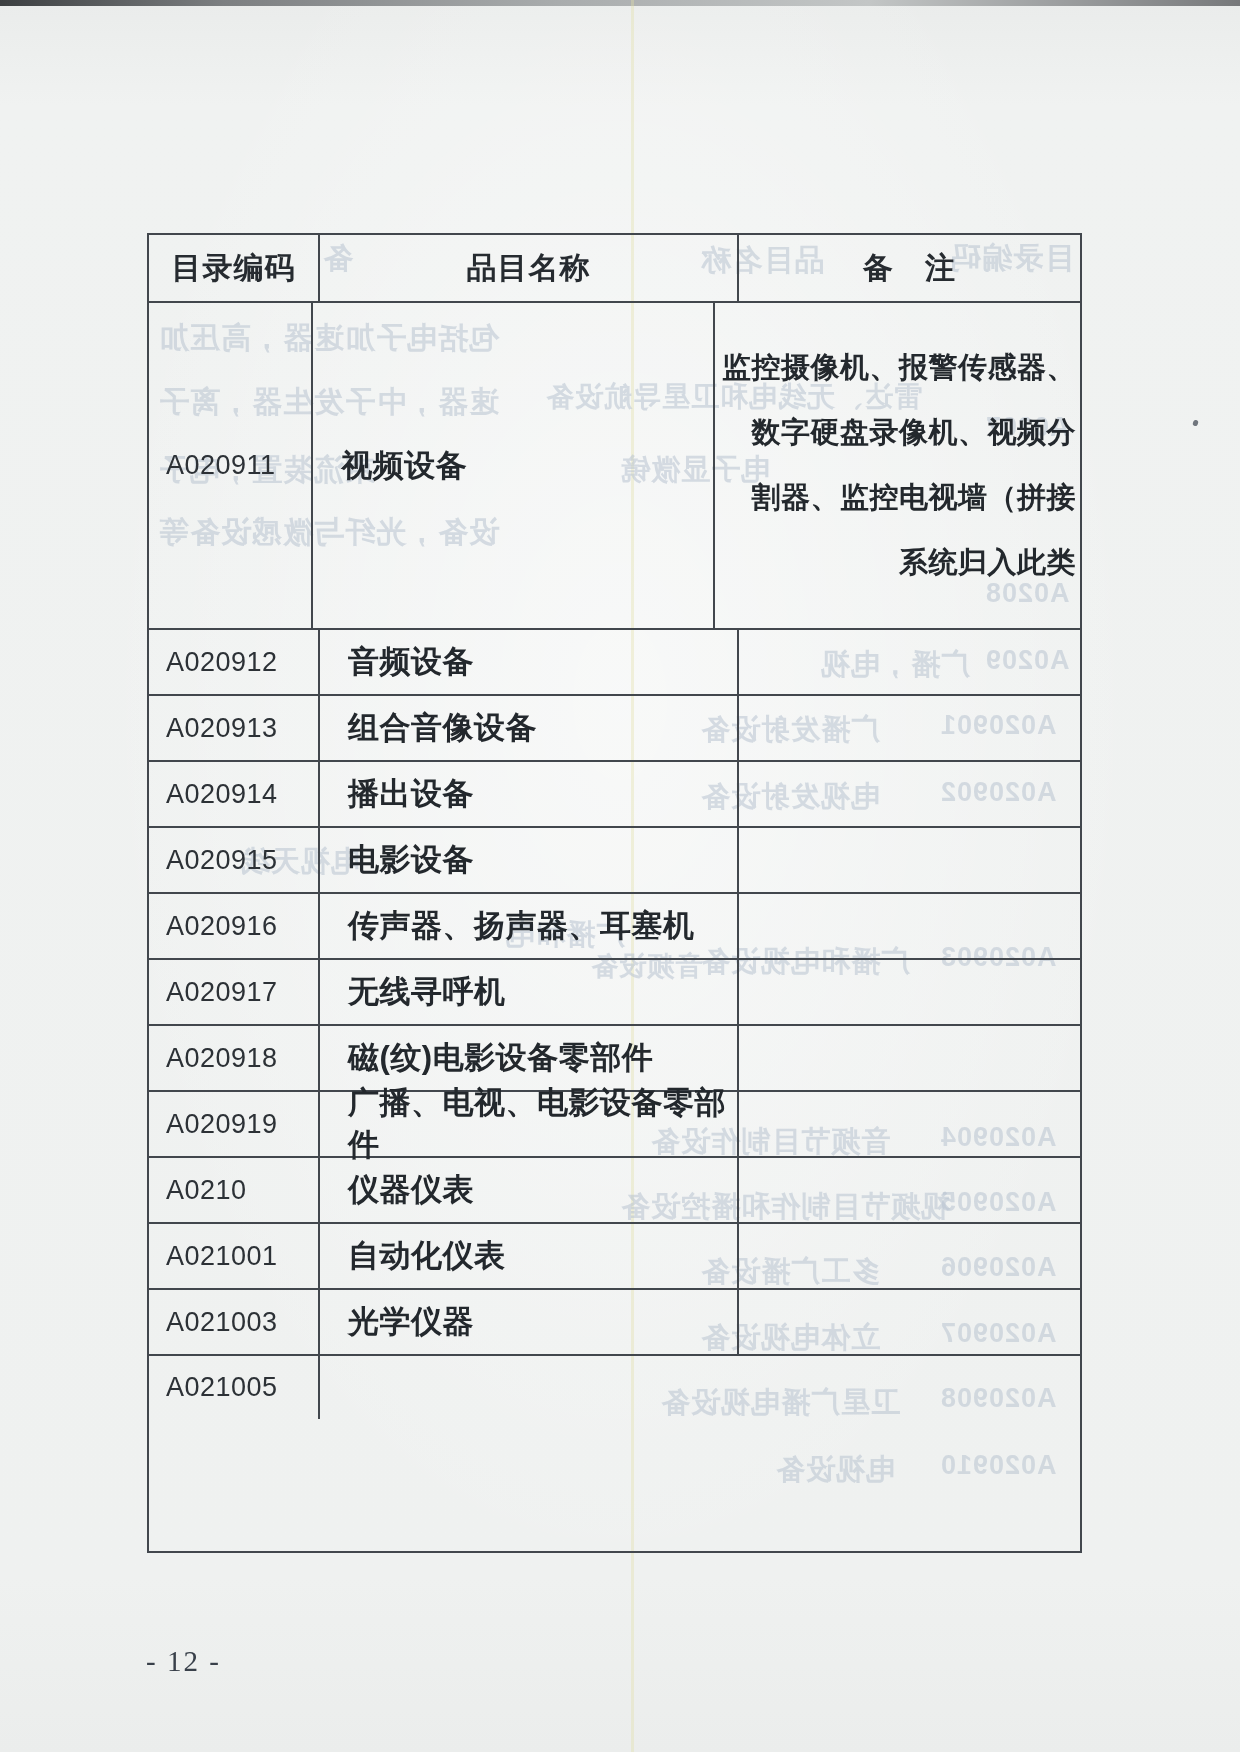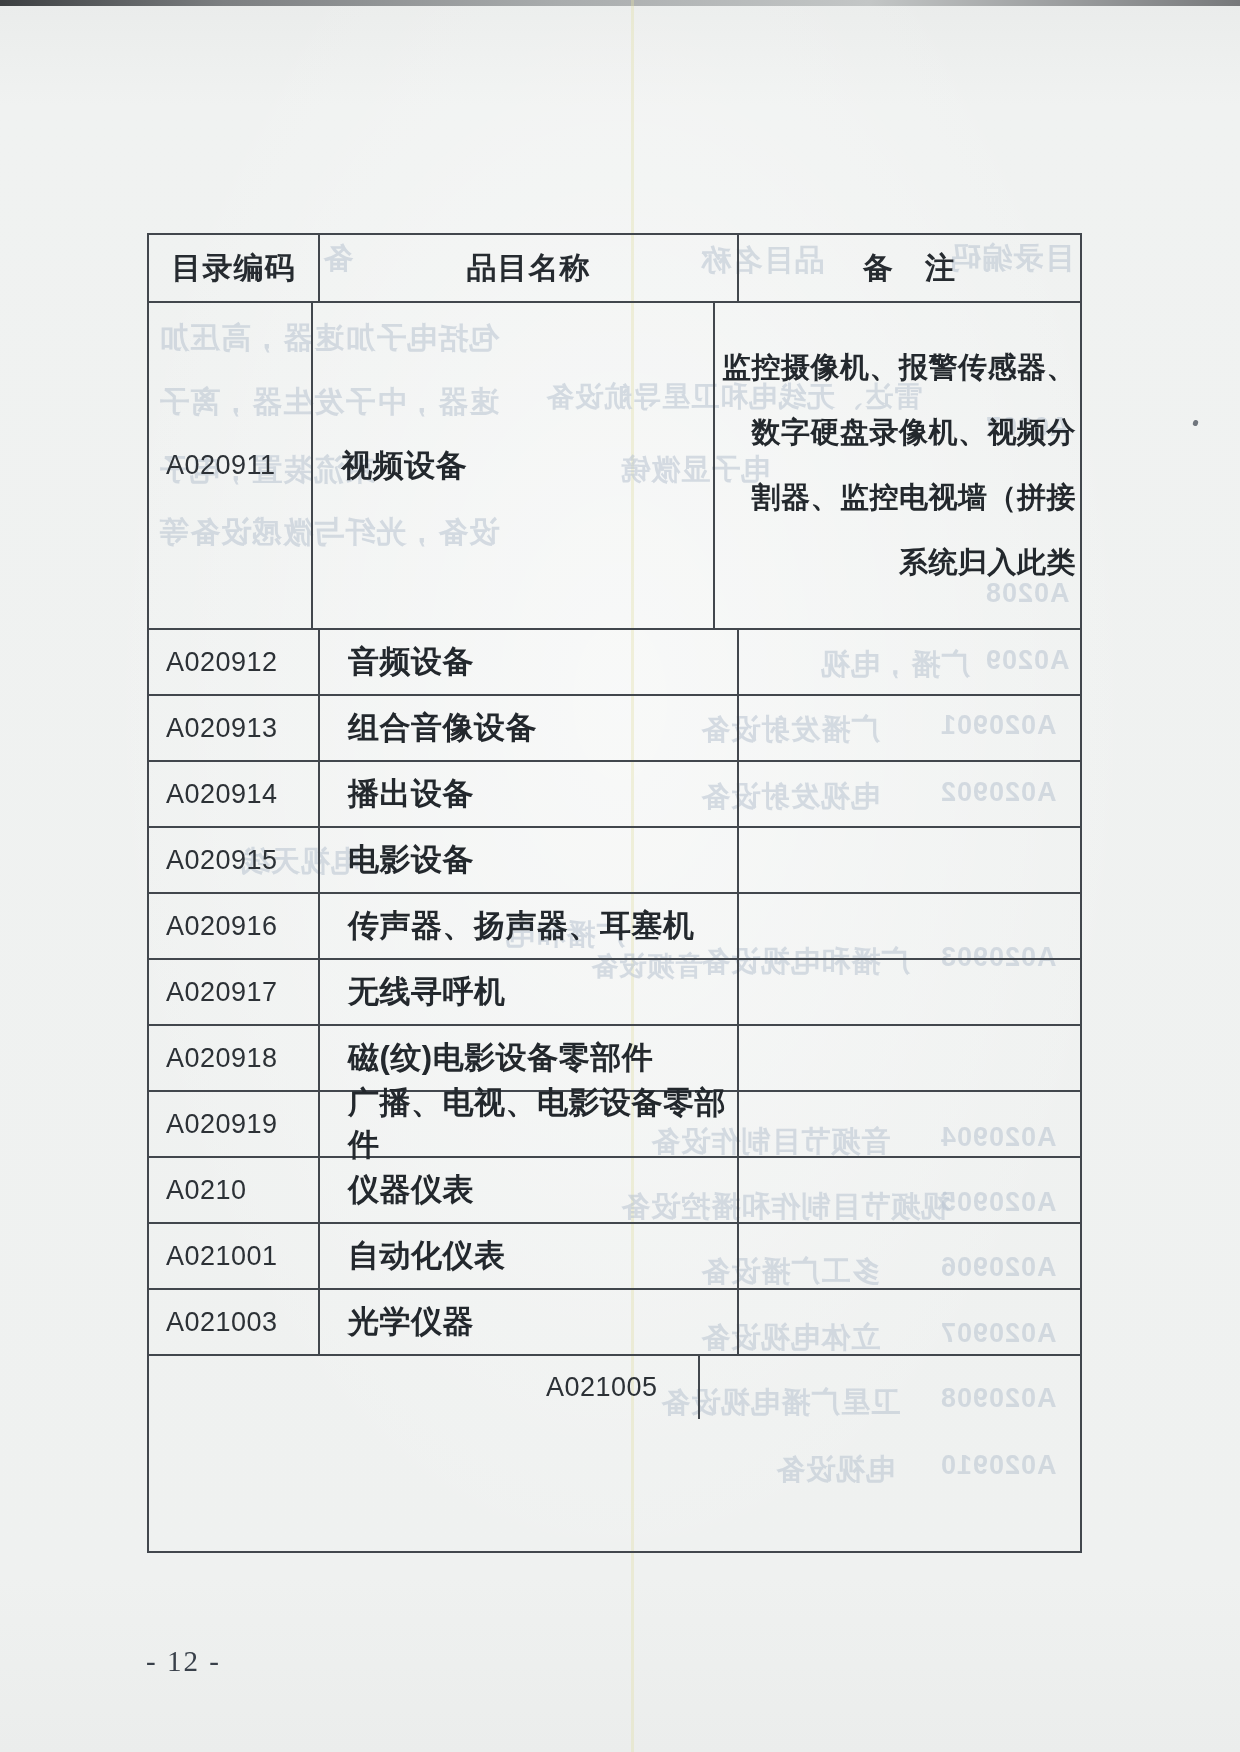--- a/index.html
+++ b/index.html
@@ -22,21 +22,21 @@
   
   .table{
     position:absolute;left:147px;top:233px;width:935px;height:1320px;
     border:2px solid #42474d;box-sizing:border-box;background:transparent;
   }
   .row{display:flex;align-items:center;box-sizing:border-box;border-top:2px solid #42474d;}
   .row:first-child{border-top:none;}
   .row-head{height:66px;}
   .row-big{height:327px;align-items:center;}
   .r66{height:66px;}
-  .r65{height:65px;flex-direction:column;}
+  .r65{height:65px;}
   .cell{box-sizing:border-box;height:100%;display:flex;align-items:center;}
   .c1{width:171px;border-right:2px solid #42474d;}
   .c2{width:419px;border-right:2px solid #42474d;}
   .c3{flex:1;}
   .hcell{justify-content:center;font-size:30px;font-weight:600;color:#262b30;letter-spacing:1px;}
   .code{font-size:27px;color:#2c3136;letter-spacing:.5px;padding-left:17px;}
   .name{font-size:31px;font-weight:600;color:#23282d;padding-left:28px;letter-spacing:.5px;}
   .remark-lines{flex-direction:column;align-items:flex-end;justify-content:center;padding:0 4px 0 7px;display:flex;height:100%;}
   .remark-line{height:65px;display:flex;align-items:center;font-size:29px;font-weight:600;color:#23282d;letter-spacing:.5px;white-space:nowrap;}
   

